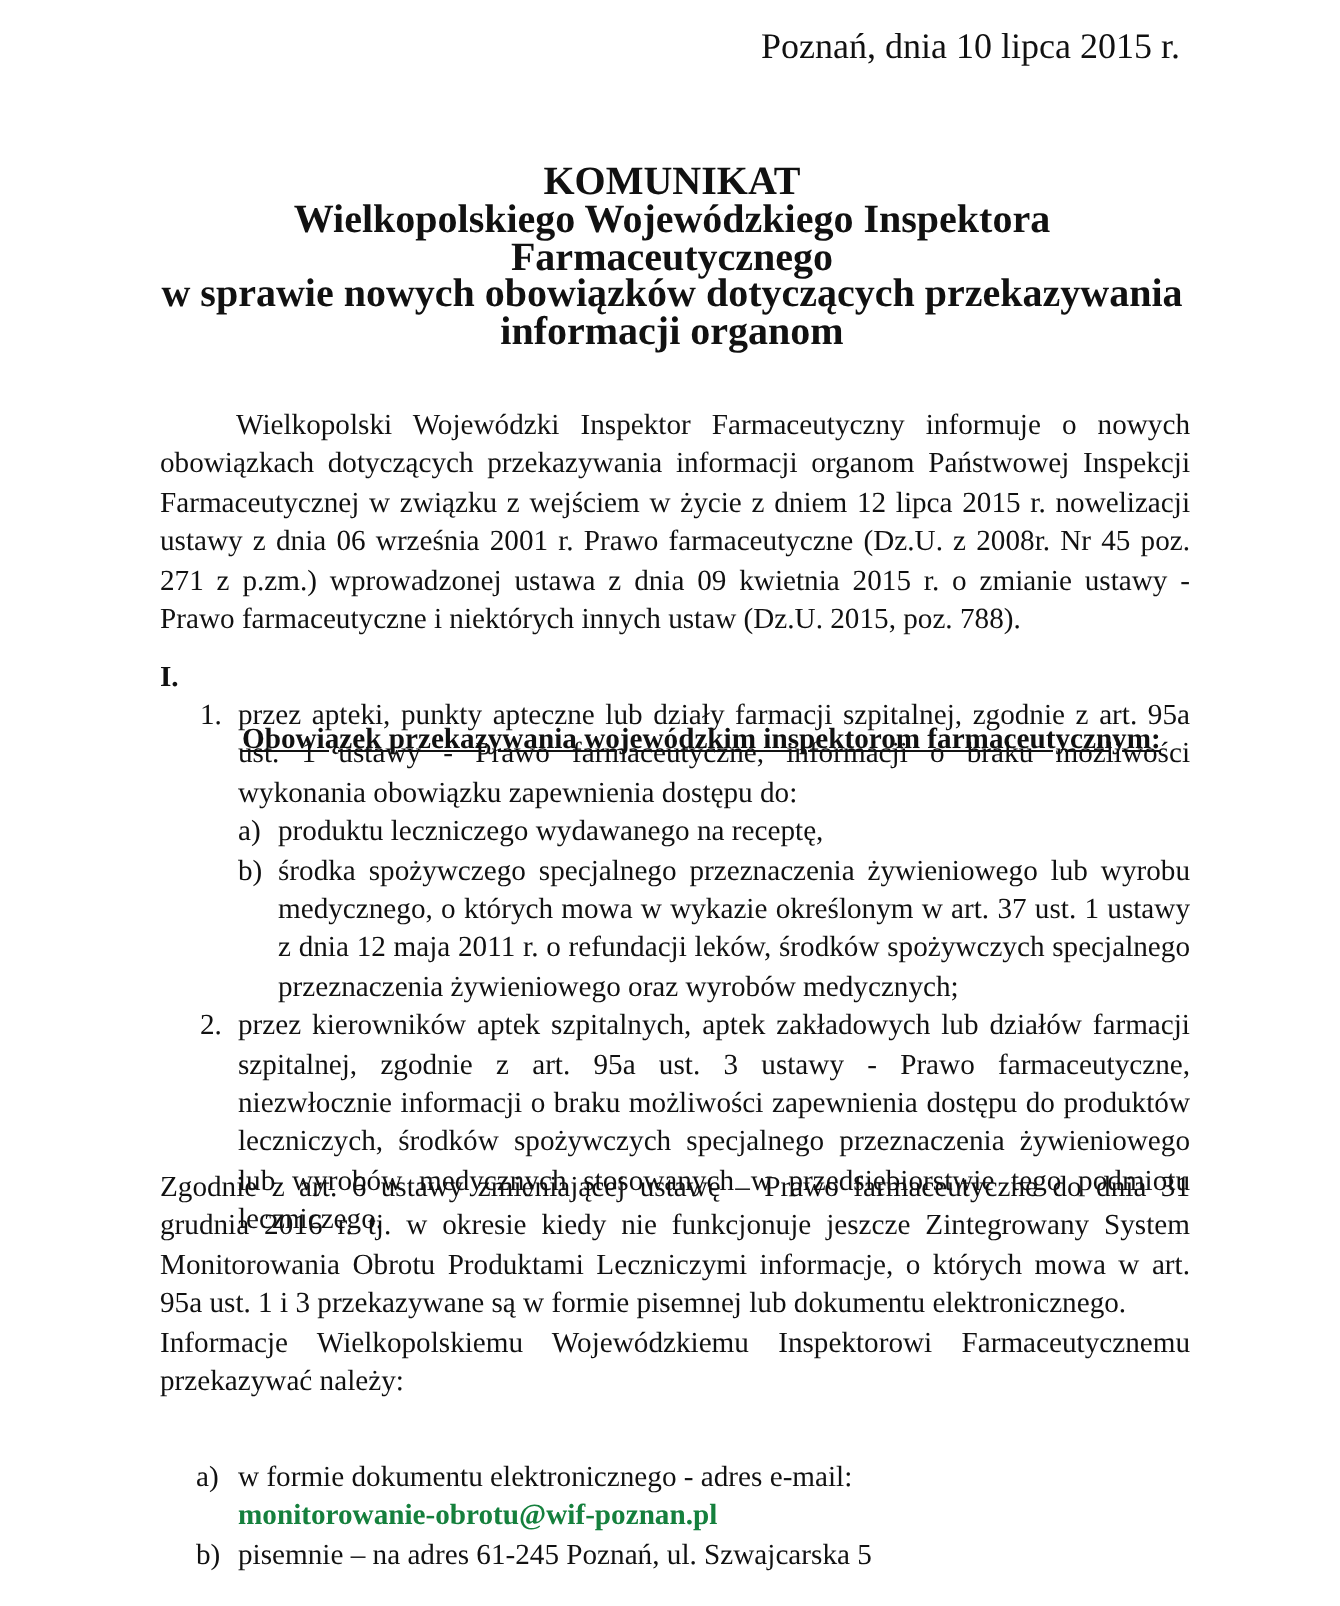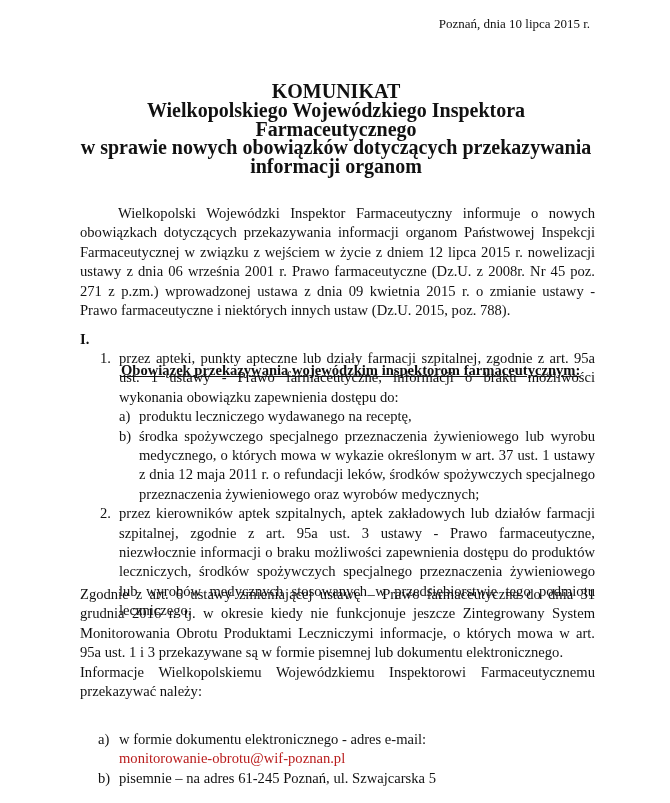--- a/index.html
+++ b/index.html
@@ -19,21 +19,21 @@
     }
     .page {
       position: absolute;
       left: 0; top: 0;
       width: 670px; height: 803px;
     }
     .date {
       position: absolute;
       top: 14px;
       right: 80px;
-      font-size: 13px;
+      font-size: 18px;
     }
     .title-block {
       position: absolute;
       top: 82px;
       left: 76px;
       width: 520px;
       text-align: center;
       font-weight: bold;
       font-size: 20px;
       line-height: 18.8px;
@@ -116,22 +116,23 @@
     .contact-item {
       position: relative;
       padding-left: 21px;
     }
     .contact-item .marker {
       position: absolute;
       left: 0;
       top: 0;
     }
     .email {
-      color: #b91c1c;
+      color: #15803d;
       text-decoration: none;
+      font-weight: bold;
     }
   </style>
 </head>
 <body>
 
 <div class="page">
 
   <div class="date">Poznań, dnia 10  lipca 2015 r.</div>
 
   <div class="title-block">

